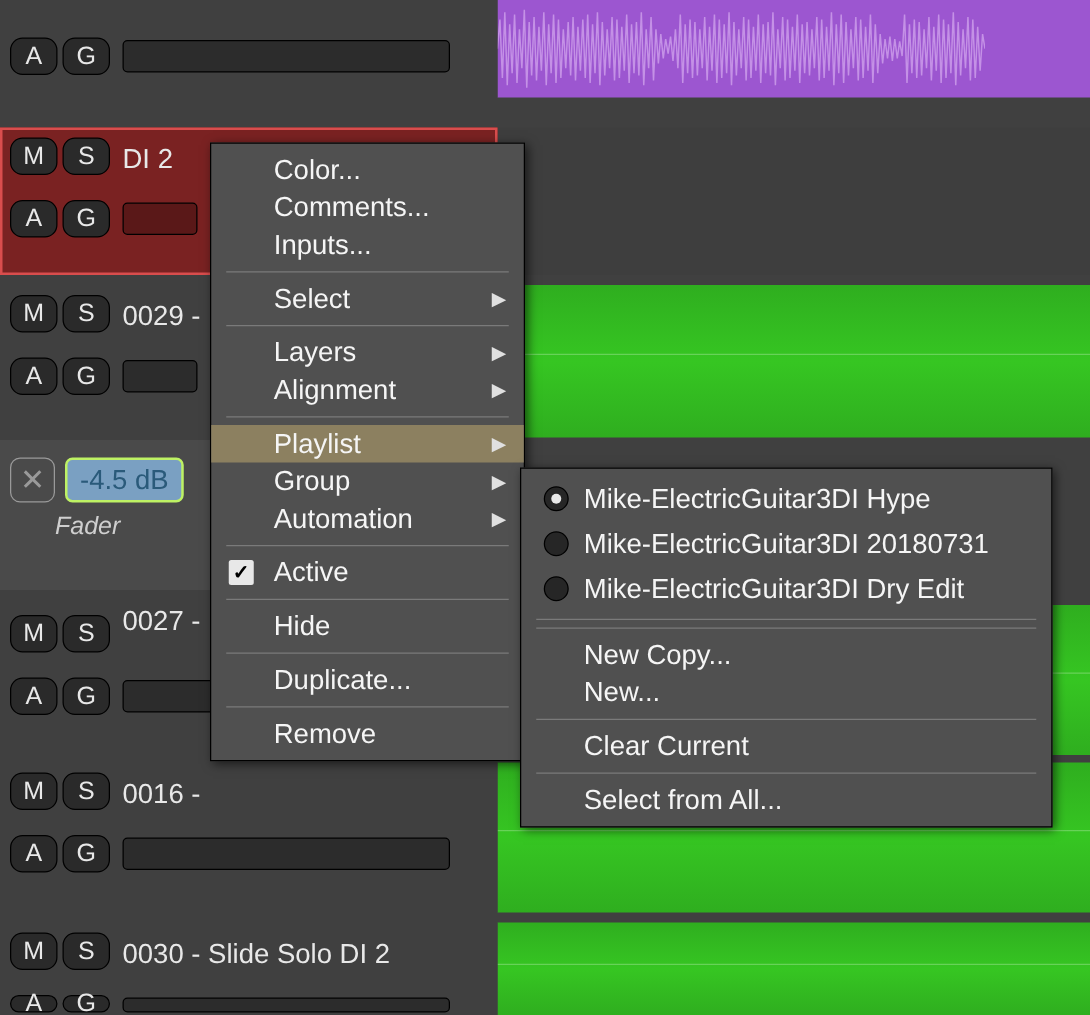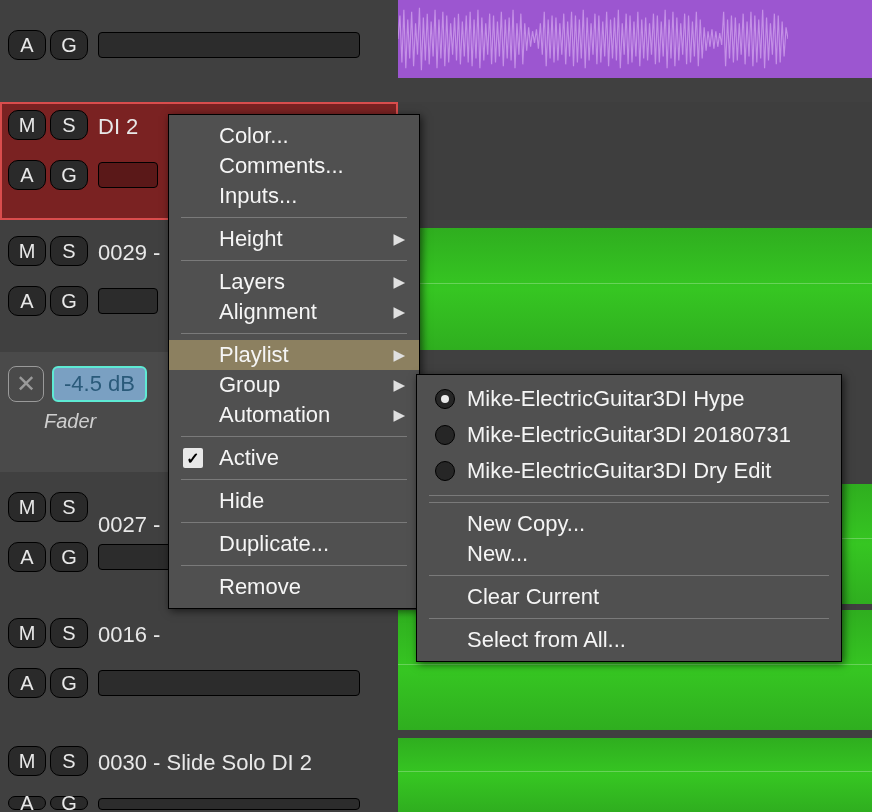--- a/index.html
+++ b/index.html
@@ -100,21 +100,21 @@
   align-items: center; justify-content: center;
   font-size: 24px;
   color: #9a9a9a;
 }
 .fader-display {
   position: absolute;
   top: 14px; left: 52px;
   height: 36px;
   padding: 0 10px;
   background: #7aa0c2;
-  border: 2px solid #5eead4;
+  border: 2px solid #bef264;
   border-radius: 6px;
   color: #2a5a7a;
   font-size: 22px;
   display: flex;
   align-items: center;
 }
 .fader-label {
   position: absolute;
   top: 58px; left: 44px;
   font-style: italic;
@@ -245,21 +245,21 @@
 
   <div class="fader-section">
     <div class="close-box">✕</div>
     <div class="fader-display">-4.5 dB</div>
     <div class="fader-label">Fader</div>
   </div>
 
   <div class="track" style="top:484px;height:120px">
     <div class="btn" style="top:8px;left:8px">M</div>
     <div class="btn" style="top:8px;left:50px">S</div>
-    <div class="track-name" style="top:28px;left:98px">0027 -</div>
+    <div class="track-name" style="top:0;left:98px">0027 -</div>
     <div class="btn" style="top:58px;left:8px">A</div>
     <div class="btn" style="top:58px;left:50px">G</div>
     <div class="slider-well" style="top:60px"></div>
   </div>
 
   <div class="track" style="top:610px;height:120px">
     <div class="btn" style="top:8px;left:8px">M</div>
     <div class="btn" style="top:8px;left:50px">S</div>
     <div class="track-name" style="top:12px;left:98px">0016 -</div>
     <div class="btn" style="top:58px;left:8px">A</div>
@@ -277,21 +277,21 @@
   </div>
 </div>
 
 <div class="ctx-menu primary">
   <div style="height:6px"></div>
   <div class="ctx-item">Color...</div>
   <div class="ctx-item">Comments...</div>
   <div class="ctx-item">Inputs...</div>
   <div class="ctx-sep"></div>
   <div class="ctx-item">
-      <span>Height</span>
+      <span>Select</span>
       <span class="arrow">▶</span>
     </div>
   <div class="ctx-sep"></div>
   <div class="ctx-item">
       <span>Layers</span>
       <span class="arrow">▶</span>
     </div>
   <div class="ctx-item">
       <span>Alignment</span>
       <span class="arrow">▶</span>

